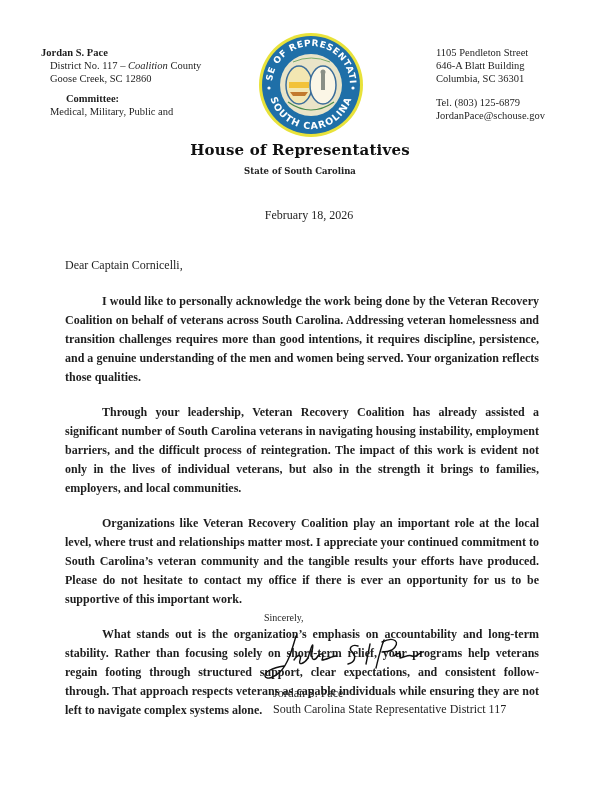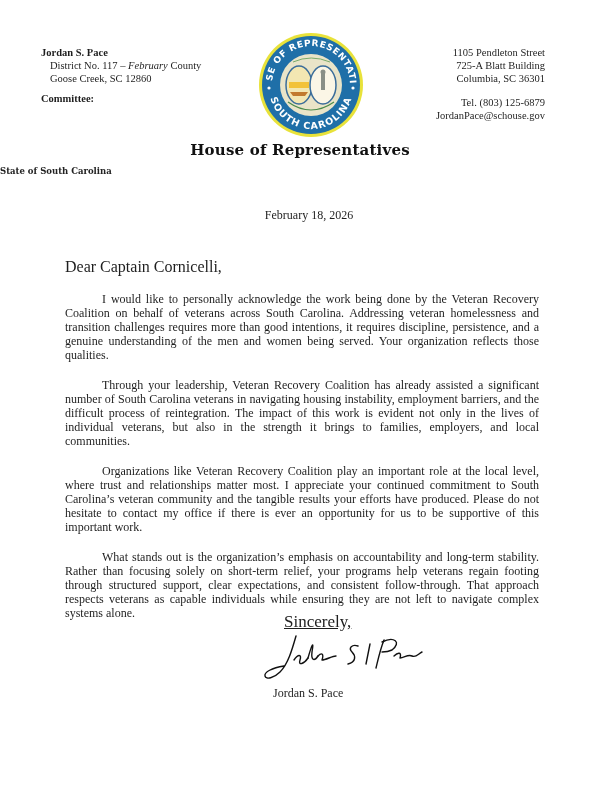--- a/index.html
+++ b/index.html
@@ -2,52 +2,53 @@
 <html><head>
 <meta charset="utf-8">
 <style>
   html, body { margin: 0; padding: 0; background: #ffffff; }
   body { width: 600px; height: 800px; position: relative; overflow: hidden;
          font-family: "Liberation Serif", serif; color: #1e1e1e; }
   .abs { position: absolute; }
   .lh-left { left: 41px; top: 46px; font-size: 10.5px; line-height: 13.2px; }
   .lh-left .name { font-weight: bold; }
   .lh-left .indent { padding-left: 9px; }
-  .lh-left .committee { margin-top: 6px; font-weight: bold; }
+  .lh-left .committee { margin-top: 6px; font-weight: bold; margin-left: 25px; }
   .lh-left .cindent { padding-left: 9px; }
   .lh-left .cindent2 { padding-left: 13px; }
-  .lh-right { right: 55px; top: 46px; font-size: 10.5px; line-height: 13.2px; text-align: right; }
+  .lh-right { right: 55px; top: 46px; font-size: 10.5px; line-height: 13.2px; text-align: left; }
   .lh-right .gap { height: 10px; }
   .seal { left: 258px; top: 32px; width: 106px; height: 106px; }
   .house-title { left: 0; width: 600px; top: 141px; text-align: center;
                  font-family: "DejaVu Serif", serif; font-weight: bold; font-size: 15px;
                  letter-spacing: 0.2px; color: #111; }
-  .state-sub { left: 0; width: 600px; top: 166px; text-align: left;
+  .state-sub { left: 0; width: 600px; top: 166px; text-align: center;
                font-family: "DejaVu Serif", serif; font-size: 8.5px; font-weight: bold; color: #222; }
   .date { left: 0; width: 618px; top: 208px; text-align: center; font-size: 12px; }
-  .salutation { left: 65px; top: 258px; font-size: 16px; }
-  .body-text { left: 65px; width: 474px; top: 292px; font-size: 12px; line-height: 14px; text-align: justify; }
+  .salutation { left: 65px; top: 258px; font-size: 12px; }
+  .body-text { left: 65px; width: 474px; top: 292px; font-size: 12px; line-height: 19px; text-align: justify; font-weight: bold; }
   .body-text p { margin: 0 0 16px 0; text-indent: 37px; }
-  .closing { left: 284px; top: 612px; font-size: 17px; text-decoration: underline; }
+  .closing { left: 264px; top: 612px; font-size: 10px; }
   .signature { left: 262px; top: 630px; width: 170px; height: 52px; }
   .sig-name { left: 273px; top: 686px; font-size: 12px; line-height: 15.5px; }
 </style>
 </head>
 <body>
 
 <div class="abs lh-left">
   <div class="name">Jordan S. Pace</div>
-  <div class="indent"><span>District No. 117 – </span><i>February</i><span> County</span></div>
+  <div class="indent"><span>District No. 117 – </span><i>Coalition</i><span> County</span></div>
   <div class="indent">Goose Creek, SC 12860</div>
   <div class="committee">Committee:</div>
+  <div class="cindent">Medical, Military, Public and</div>
 </div>
 
 <div class="abs lh-right">
   <div>1105 Pendleton Street</div>
-  <div>725-A Blatt Building</div>
+  <div>646-A Blatt Building</div>
   <div>Columbia, SC  36301</div>
   <div class="gap"></div>
   <div>Tel. (803) 125-6879</div>
   <div>JordanPace@schouse.gov</div>
 </div>
 
 <div class="abs seal">
   <svg width="106" height="106" viewBox="0 0 106 106">
     <defs>
       <path id="topArc" d="M 14,53 A 39,39 0 0 1 92,53"></path>
@@ -102,13 +103,14 @@
       <path d="M 108 14 L 104 34"></path>
       <path d="M 122 10 C 118 20, 116 30, 114 38"></path>
       <path d="M 120 12 C 132 6, 140 12, 130 20 C 126 22, 122 22, 120 22"></path>
       <path d="M 132 26 C 136 22, 140 22, 138 28 C 142 28, 146 24, 150 26 C 154 28, 156 24, 160 22"></path>
     </g>
   </svg>
 </div>
 
 <div class="abs sig-name">
   <div>Jordan S. Pace</div>
+  <div>South Carolina State Representative District 117</div>
 </div>
 
 </body></html>

